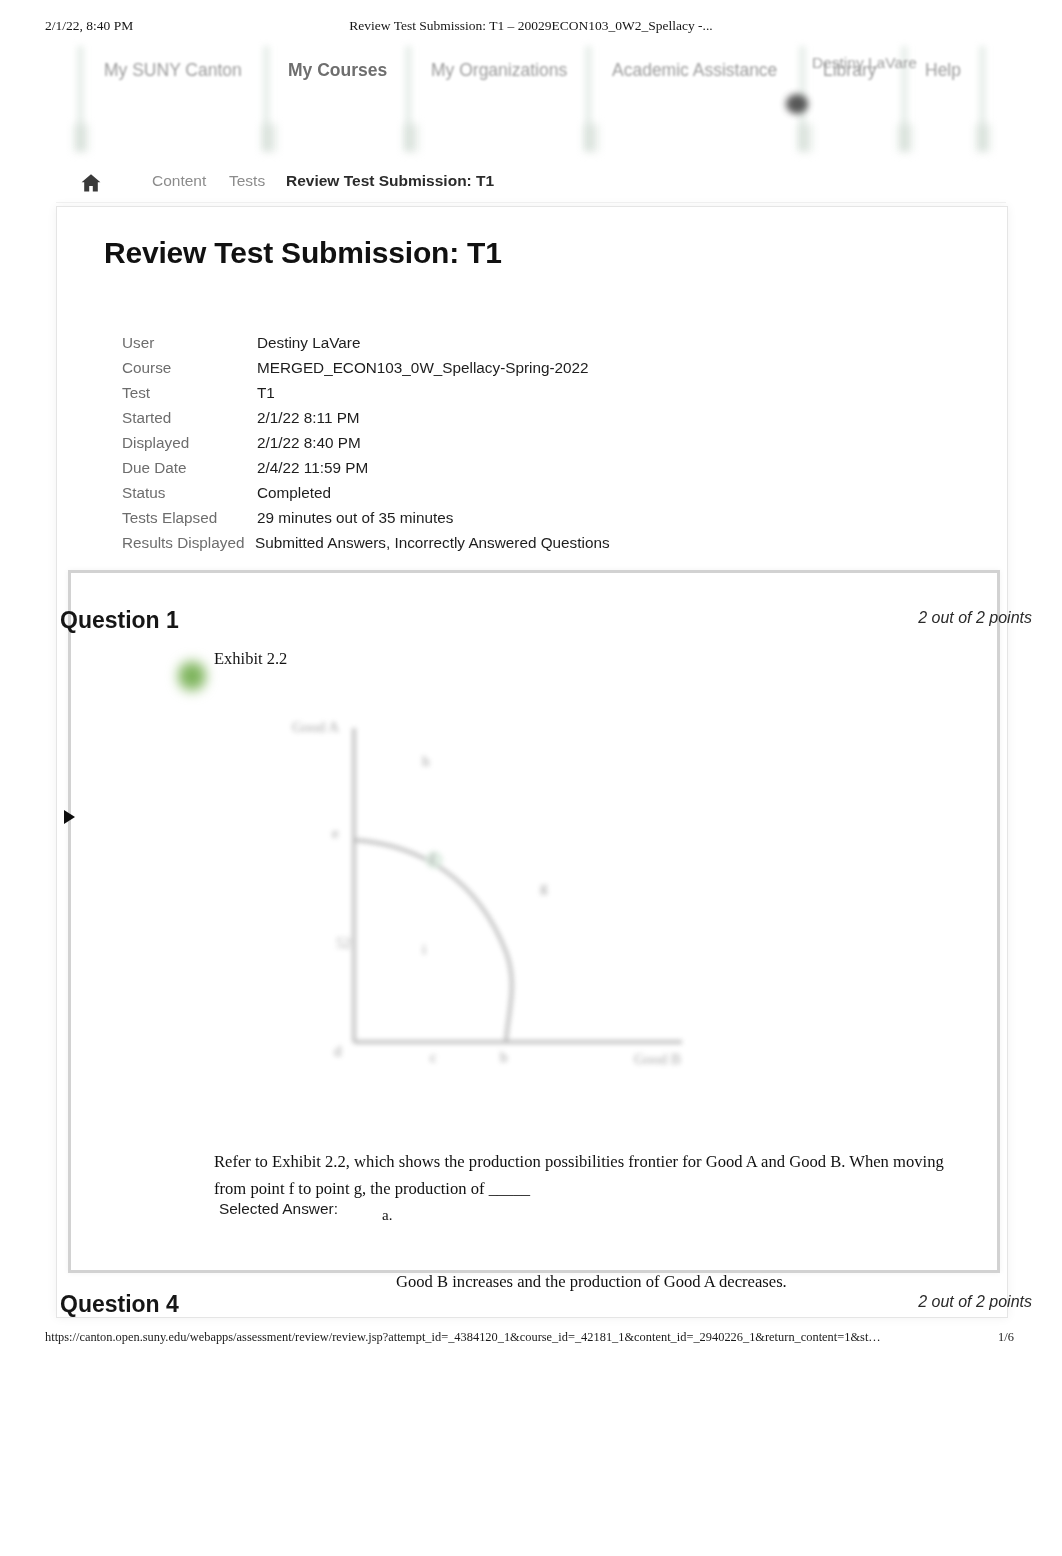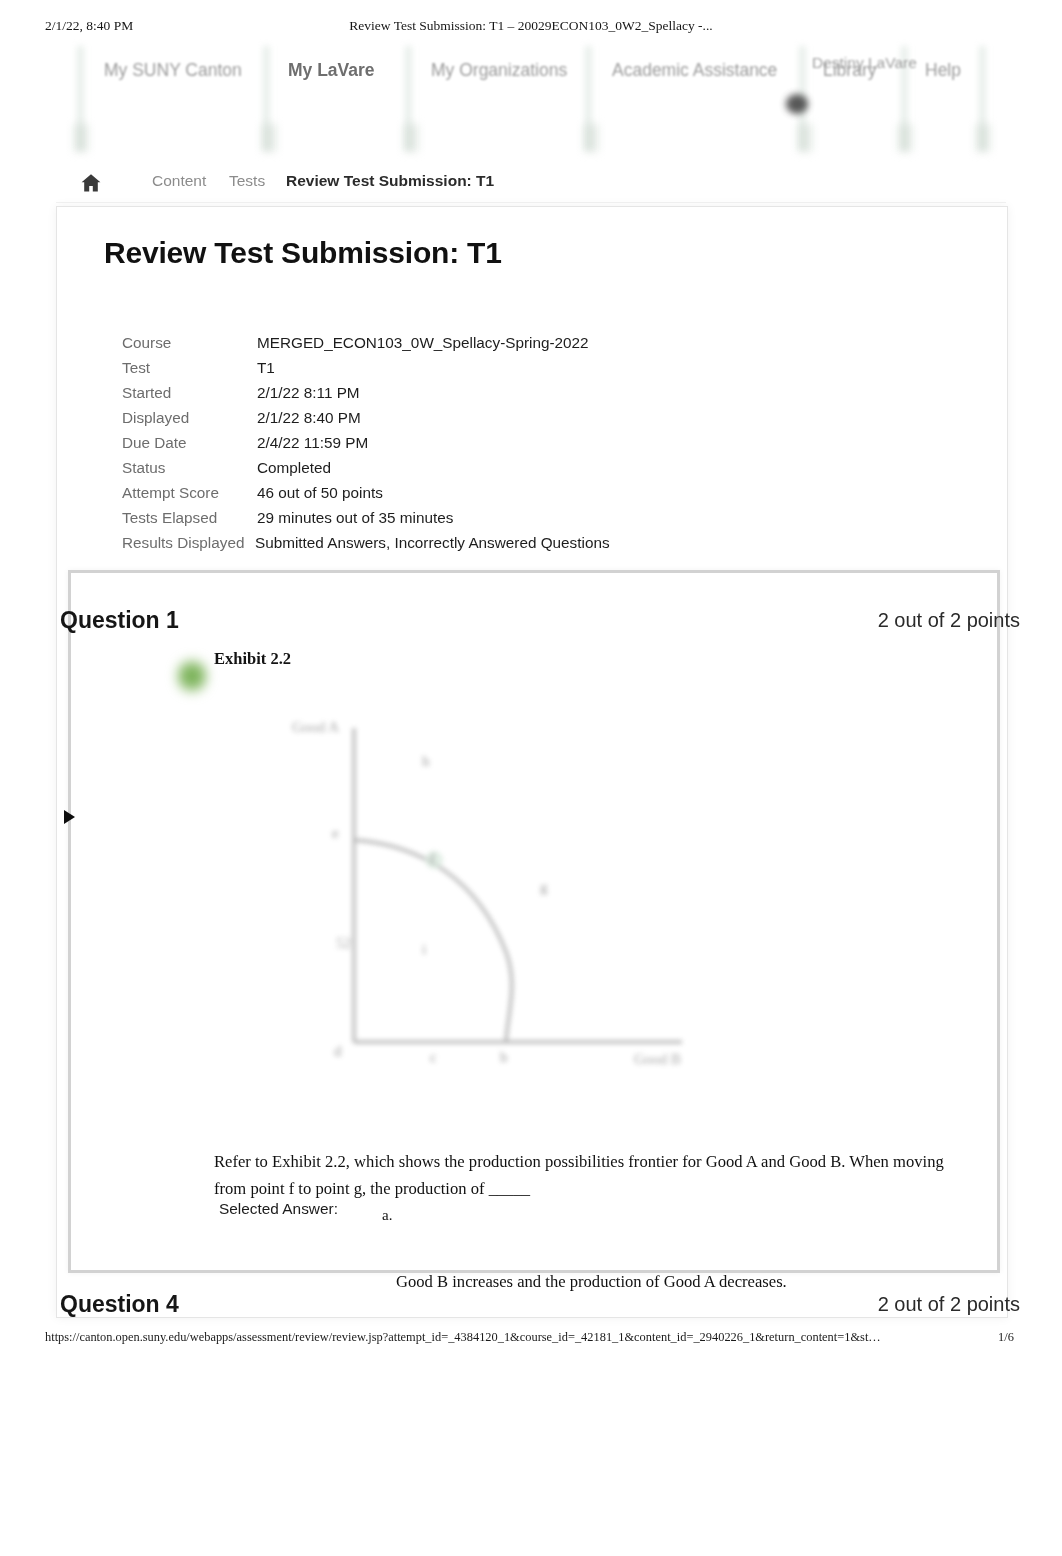--- a/index.html
+++ b/index.html
@@ -222,25 +222,26 @@
     position: absolute;
     left: 60px;
     top: 0;
     font-size: 23px;
     font-weight: bold;
     color: #161616;
     white-space: nowrap;
   }
   .q-points {
     position: absolute;
-    right: 42px;
+    right: 30px;
     top: 2px;
-    font-size: 20px;
+    font-size: 16px;
     color: #2a2a2a;
     white-space: nowrap;
+    font-style: italic;
   }
 
   .q1-head { top: 607px; }
   .q2-head { top: 1291px; }
 
   .correct-dot {
     position: absolute;
     top: 655px;
     left: 176px;
     width: 32px;
@@ -250,21 +251,20 @@
     filter: blur(5.5px);
   }
   .exhibit-label {
     position: absolute;
     top: 649px;
     left: 214px;
     font-family: "Liberation Serif", serif;
     font-size: 16.5px;
     color: #141414;
     white-space: nowrap;
-    font-weight: bold;
   }
 
   
   .ppf-wrap {
     position: absolute;
     top: 712px;
     left: 262px;
     width: 460px;
     height: 390px;
     filter: blur(2.4px);
@@ -359,21 +359,21 @@
     <div class="gn-sep" style="left:262px;"></div>
     <div class="gn-sep" style="left:404px;"></div>
     <div class="gn-sep" style="left:584px;"></div>
     <div class="gn-sep" style="left:798px;"></div>
     <div class="gn-sep" style="left:900px;"></div>
     <div class="gn-sep" style="left:978px;"></div>
   </div>
 
   <div class="gn-items">
     <span class="gn-item" style="left:104px;">My SUNY Canton</span>
-    <span class="gn-item is-active" style="left:288px;">My LaVare</span>
+    <span class="gn-item is-active" style="left:288px;">My Courses</span>
     <span class="gn-item" style="left:431px;">My Organizations</span>
     <span class="gn-item" style="left:612px;">Academic Assistance</span>
     <span class="gn-item" style="left:823px;">Library</span>
     <span class="gn-item" style="left:925px;">Help</span>
   </div>
 
   <div class="gn-avatar"></div>
   <span class="gn-user">Destiny LaVare</span>
 
   <div class="gn-underblobs">
@@ -398,20 +398,24 @@
   <span class="bc-current">Review Test Submission: T1</span>
   <div class="bc-rule"></div>
 </div>
 
 <div class="content-card"></div>
 
 <div class="page-title">Review Test Submission: T1</div>
 
 <div class="info-table">
   <div class="info-row">
+    <span class="info-label">User</span>
+    <span class="info-value">Destiny LaVare</span>
+  </div>
+  <div class="info-row">
     <span class="info-label">Course</span>
     <span class="info-value">MERGED_ECON103_0W_Spellacy-Spring-2022</span>
   </div>
   <div class="info-row">
     <span class="info-label">Test</span>
     <span class="info-value">T1</span>
   </div>
   <div class="info-row">
     <span class="info-label">Started</span>
     <span class="info-value">2/1/22 8:11 PM</span>
@@ -420,24 +424,20 @@
     <span class="info-label">Displayed</span>
     <span class="info-value">2/1/22 8:40 PM</span>
   </div>
   <div class="info-row">
     <span class="info-label">Due Date</span>
     <span class="info-value">2/4/22 11:59 PM</span>
   </div>
   <div class="info-row">
     <span class="info-label">Status</span>
     <span class="info-value">Completed</span>
-  </div>
-  <div class="info-row">
-    <span class="info-label">Attempt Score</span>
-    <span class="info-value">46 out of 50 points</span>
   </div>
   <div class="info-row">
     <span class="info-label">Tests Elapsed</span>
     <span class="info-value">29 minutes out of 35 minutes</span>
   </div>
   <div class="info-row">
     <span class="info-label">Results Displayed</span>
     <span class="info-value" style="left:133px;">Submitted Answers, Incorrectly Answered Questions</span>
   </div>
 </div>

